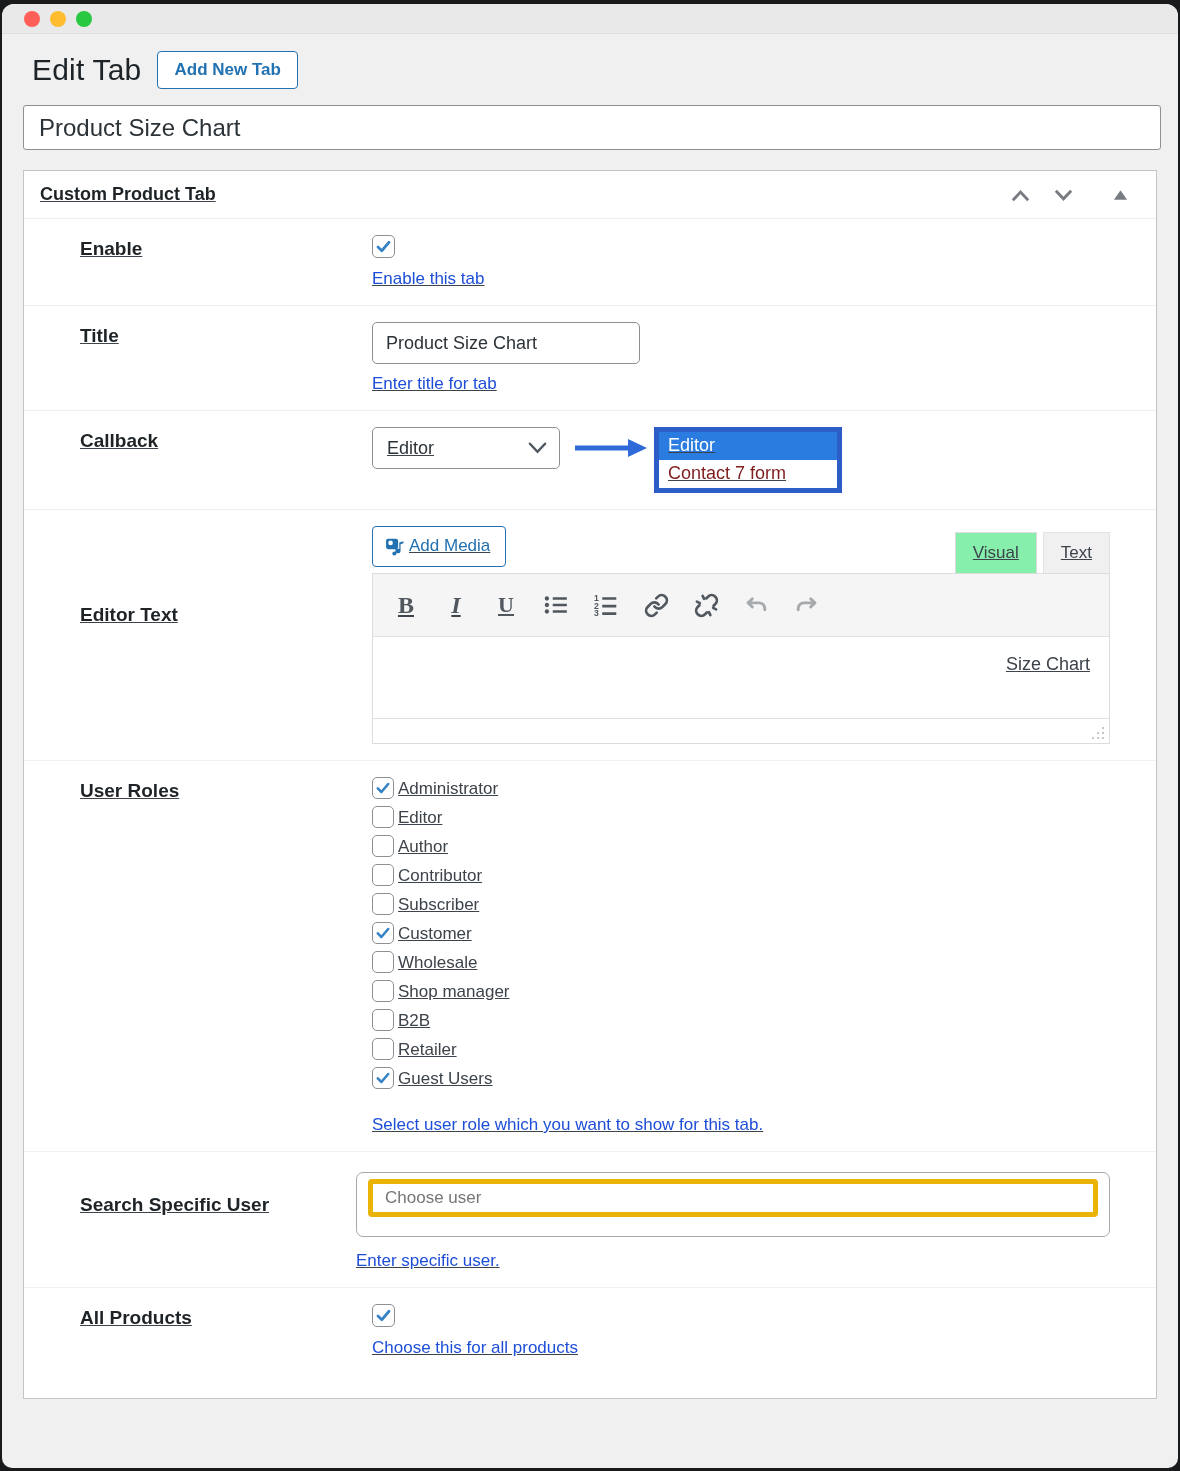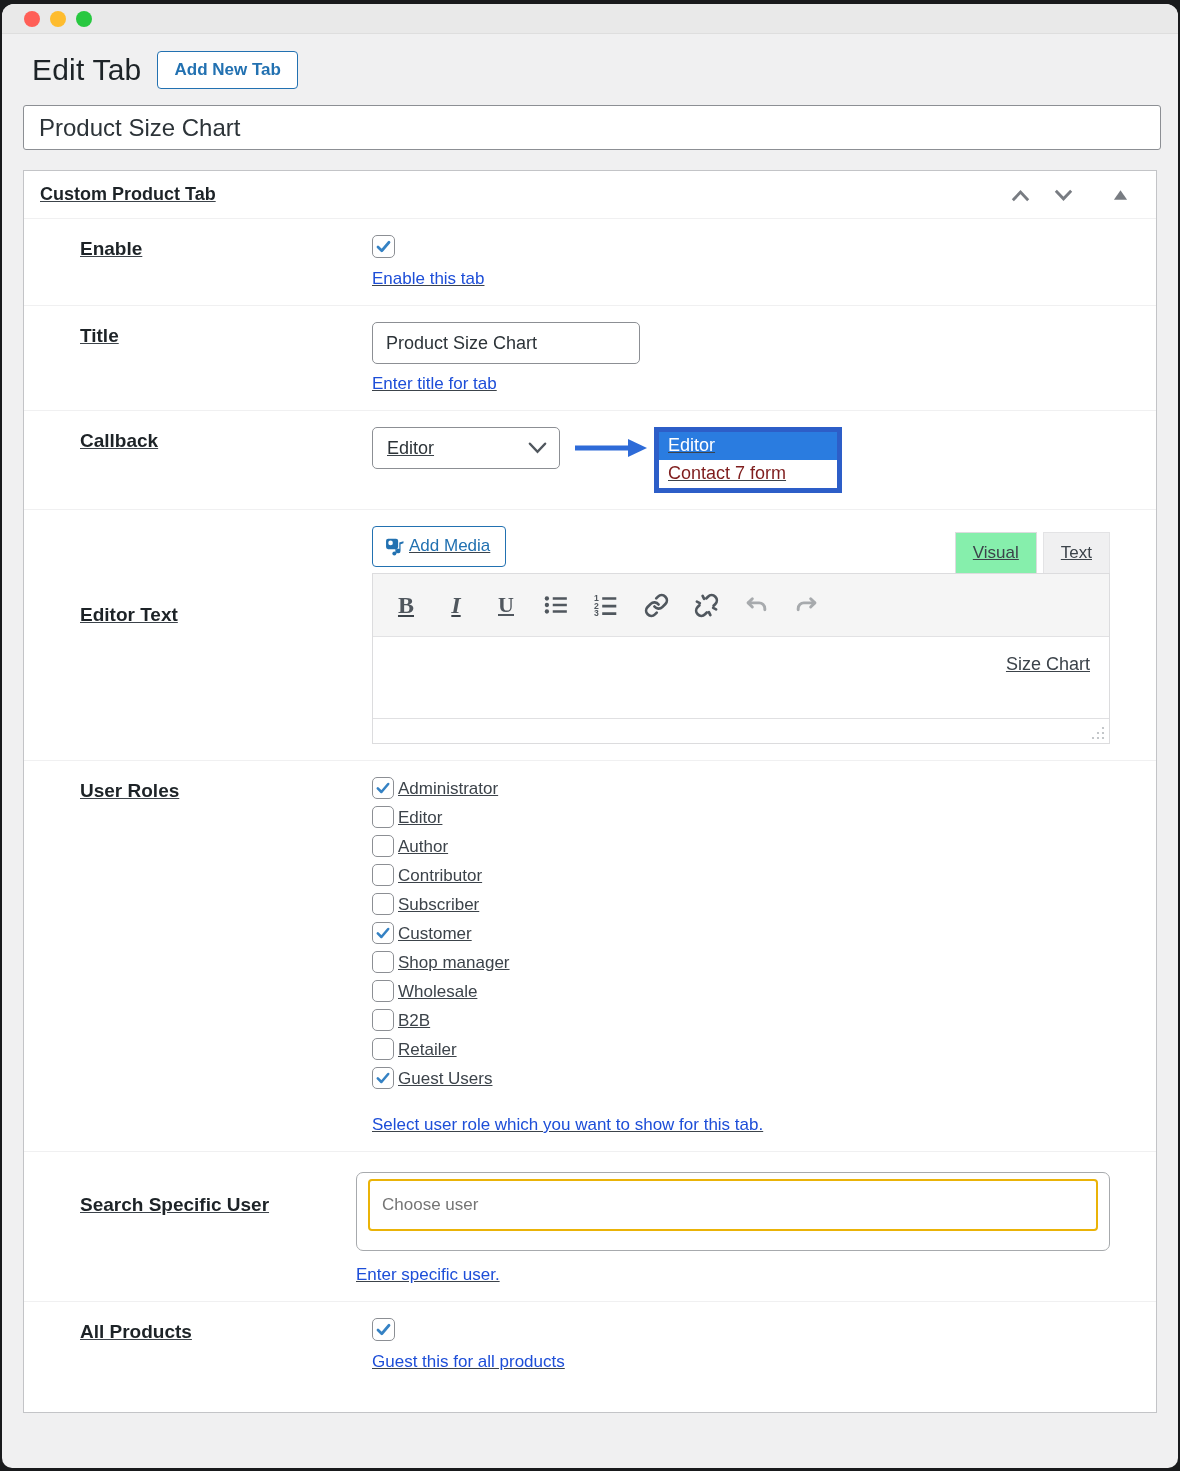--- a/index.html
+++ b/index.html
@@ -97,21 +97,21 @@
   
   .roles-list { list-style:none; margin:0; padding:0; }
   .role-item { display:flex; align-items:flex-end; gap:4px; margin:0 0 7px 0; }
   .role-item .cb { width:22px; height:22px; }
   .role-label { font-size:17px; color:#3c434a; }
   .roles-caption { margin-top:26px; }
 
   
   .select2-wrap { border:1px solid #a7aaad; border-radius:7px; background:#fff; padding:6px 11px 19px; width:754px; }
   .choose-user-input {
-    width:100%; height:52px; border:2px solid #eab308; border-radius:4px;
+    width:100%; height:38px; border:5px solid #eab308; border-radius:4px;
     font-size:17px; padding:0 12px; color:#2c3338; font-family:"Liberation Sans", sans-serif; background:#fff;
   }
   .choose-user-input::placeholder { color:#757575; opacity:1; }
 
   .row-all-products { padding-bottom:30px; }
 </style>
 </head>
 <body>
 
 <div class="window">
@@ -314,25 +314,25 @@
           <li class="role-item">
             <span class="cb checked">
                 <svg width="16" height="16" viewBox="0 0 20 20">
                   <path d="M3.5 10.5l4.5 4.5L16.5 5" fill="none" stroke="#3582c4" stroke-width="3.2" stroke-linecap="round" stroke-linejoin="round"></path>
                 </svg>
               </span>
             <span class="role-label">Customer</span>
             </li>
           <li class="role-item">
             <span class="cb"></span>
+            <span class="role-label">Wholesale</span>
+            </li>
+          <li class="role-item">
+            <span class="cb"></span>
             <span class="role-label">Shop manager</span>
-            </li>
-          <li class="role-item">
-            <span class="cb"></span>
-            <span class="role-label">Wholesale</span>
             </li>
           <li class="role-item">
             <span class="cb"></span>
             <span class="role-label">B2B</span>
             </li>
           <li class="role-item">
             <span class="cb"></span>
             <span class="role-label">Retailer</span>
             </li>
           <li class="role-item">
@@ -359,18 +359,18 @@
     </div>
 
     <div class="form-row row-all-products">
       <div class="row-label">All Products</div>
       <div class="row-field">
         <span class="cb checked">
           <svg width="17" height="17" viewBox="0 0 20 20">
               <path d="M3.5 10.5l4.5 4.5L16.5 5" fill="none" stroke="#3582c4" stroke-width="3.2" stroke-linecap="round" stroke-linejoin="round"></path>
             </svg>
         </span>
-        <div class="caption">Guest this for all products</div>
+        <div class="caption">Choose this for all products</div>
       </div>
     </div>
 
   </div>
 </div>
 
 </body></html>

